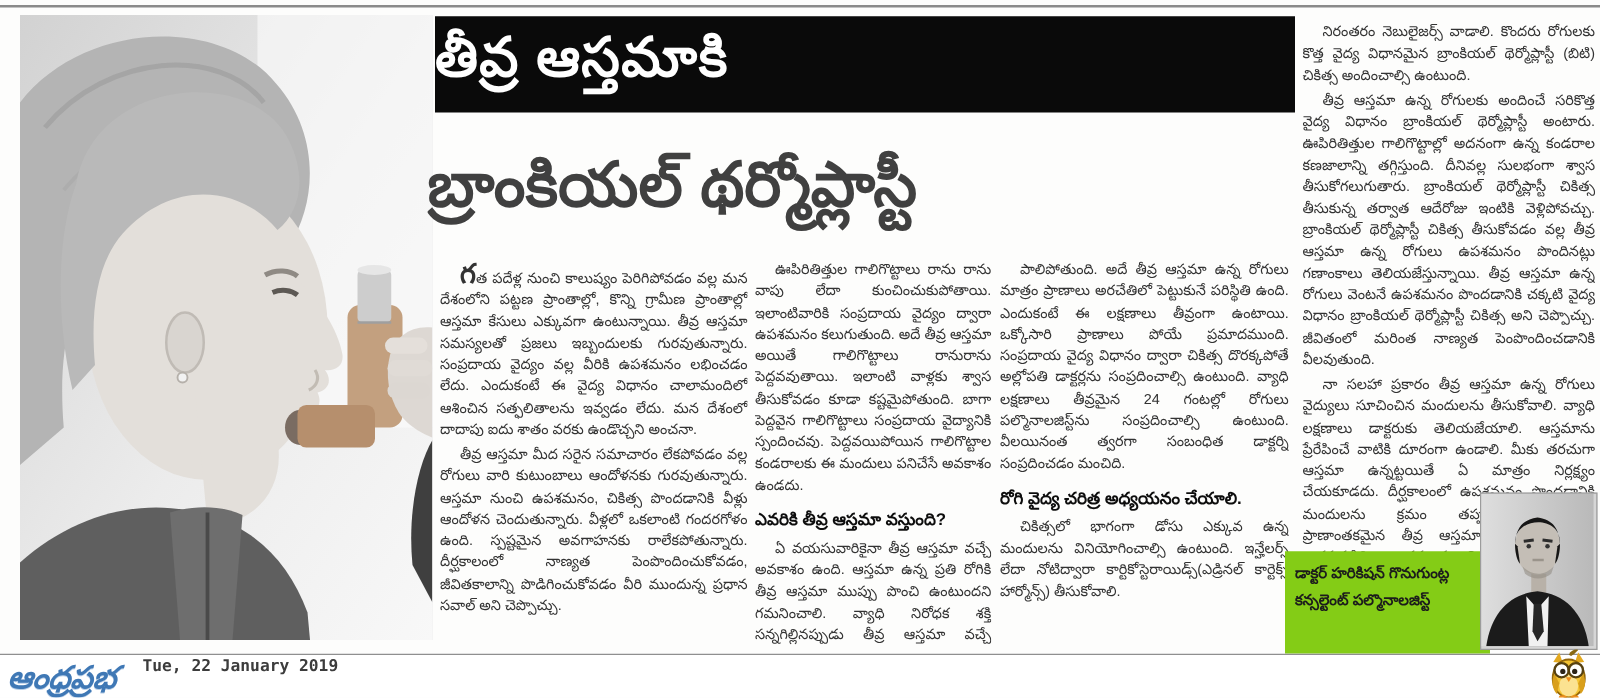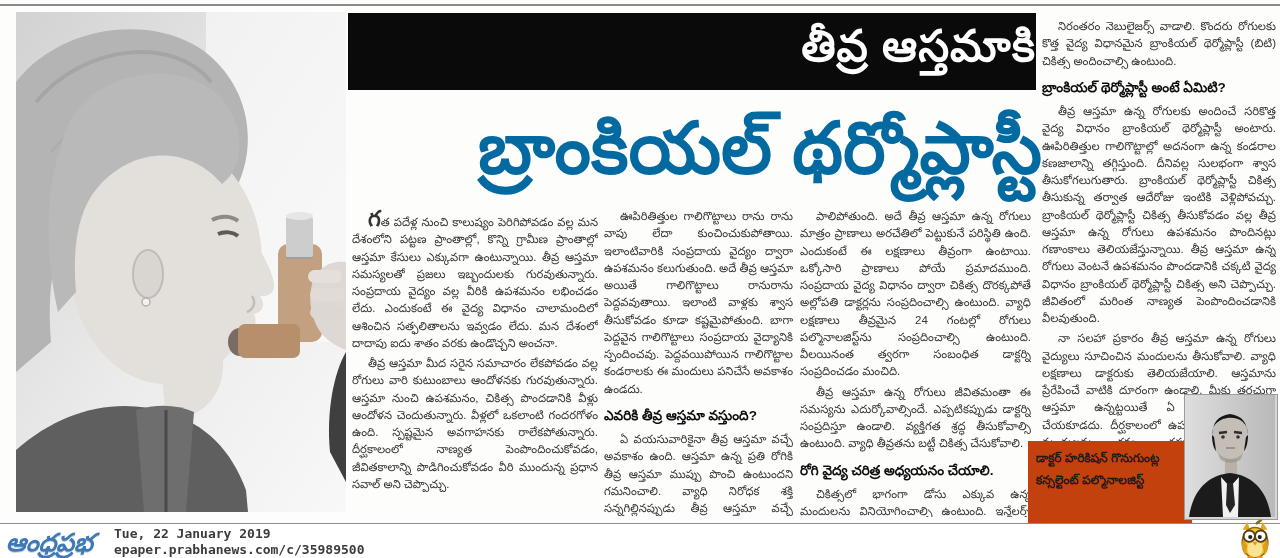--- a/index.html
+++ b/index.html
@@ -12,45 +12,45 @@
   .top-rule{position:absolute;top:4px;left:0;width:1280px;height:0;border-top:2px solid #8a8a8a;}
 
   
   .hero{position:absolute;left:16px;top:12px;width:330px;height:500px;margin:0;background:#e9e9e9;overflow:hidden;}
   .hero svg{display:block;}
 
   
   .kicker{
     position:absolute;left:348px;top:13px;width:688px;height:77px;
     background:#0a0a0a;color:#ffffff;
-    display:flex;align-items:center;justify-content:flex-end;
+    display:flex;align-items:center;justify-content:flex-start;
     font-size:44px;font-weight:700;letter-spacing:1px;white-space:nowrap;overflow:hidden;
   }
   
   .headline{
     position:absolute;left:342px;top:94px;width:700px;height:112px;margin:0;
-    font-size:72px;line-height:108px;font-weight:600;color:#0369a1;
-    text-align:right;white-space:nowrap;overflow:hidden;
+    font-size:50px;line-height:108px;font-weight:600;color:#404040;
+    text-align:left;white-space:nowrap;overflow:hidden;
   }
 
   
   .col{position:absolute;top:208px;height:309px;overflow:hidden;text-align:justify;
        font-size:11.5px;line-height:1.5;color:#333;}
   #col-1{left:352px;width:246px;}
   #col-2{left:604px;width:189px;}
   #col-3{left:800px;width:231px;}
   #col-4{left:1042px;top:18px;height:500px;width:234px;}
   .col p.para{margin:0 0 3px 0;text-indent:16px;}
   .col p.para.first::first-letter{font-size:1.9em;font-weight:700;line-height:1;}
   .col h3.subhead{margin:8px 0 5px 0;font-size:13.5px;font-weight:700;color:#0d0d0d;text-indent:0;}
 
   
   .byline-box{
     position:absolute;left:1028px;top:441px;width:152px;height:70px;
-    background:#c2410c;padding:6px 4px 6px 8px;overflow:hidden;
+    background:#84cc16;padding:6px 4px 6px 8px;overflow:hidden;
     font-weight:700;font-size:12px;line-height:1.85;color:#1c1c1c;white-space:nowrap;
   }
   .doctor-photo{position:absolute;left:1184px;top:394px;width:92px;height:124px;margin:0;
     border:1px solid #9c9c9c;background:#d6d6d6;overflow:hidden;}
 
   
   .footer{position:absolute;left:0;top:523px;width:1280px;height:35px;background:#ffffff;border-top:1px solid #8f8f8f;}
   .logo{
     position:absolute;left:6px;top:4px;width:110px;
     font-size:25px;font-weight:800;font-style:italic;
@@ -124,27 +124,25 @@
     <p class="para first">గత పదేళ్ల నుంచి కాలుష్యం పెరిగిపోవడం వల్ల మన దేశంలోని పట్టణ ప్రాంతాల్లో, కొన్ని గ్రామీణ ప్రాంతాల్లో ఆస్తమా కేసులు ఎక్కువగా ఉంటున్నాయి. తీవ్ర ఆస్తమా సమస్యలతో ప్రజలు ఇబ్బందులకు గురవుతున్నారు. సంప్రదాయ వైద్యం వల్ల వీరికి ఉపశమనం లభించడం లేదు. ఎందుకంటే ఈ వైద్య విధానం చాలామందిలో ఆశించిన సత్ఫలితాలను ఇవ్వడం లేదు. మన దేశంలో దాదాపు ఐదు శాతం వరకు ఉండొచ్చని అంచనా.</p>
     <p class="para">తీవ్ర ఆస్తమా మీద సరైన సమాచారం లేకపోవడం వల్ల రోగులు వారి కుటుంబాలు ఆందోళనకు గురవుతున్నారు. ఆస్తమా నుంచి ఉపశమనం, చికిత్స పొందడానికి వీళ్లు ఆందోళన చెందుతున్నారు. వీళ్లలో ఒకలాంటి గందరగోళం ఉంది. స్పష్టమైన అవగాహనకు రాలేకపోతున్నారు. దీర్ఘకాలంలో నాణ్యత పెంపొందించుకోవడం, జీవితకాలాన్ని పొడిగించుకోవడం వీరి ముందున్న ప్రధాన సవాల్ అని చెప్పొచ్చు.</p>
   </div>
 <div class="col" id="col-2">
     <p class="para">ఊపిరితిత్తుల గాలిగొట్టాలు రాను రాను వాపు లేదా కుంచించుకుపోతాయి. ఇలాంటివారికి సంప్రదాయ వైద్యం ద్వారా ఉపశమనం కలుగుతుంది. అదే తీవ్ర ఆస్తమా అయితే గాలిగొట్టాలు రానురాను పెద్దవవుతాయి. ఇలాంటి వాళ్లకు శ్వాస తీసుకోవడం కూడా కష్టమైపోతుంది. బాగా పెద్దవైన గాలిగొట్టాలు సంప్రదాయ వైద్యానికి స్పందించవు. పెద్దవయిపోయిన గాలిగొట్టాల కండరాలకు ఈ మందులు పనిచేసే అవకాశం ఉండదు.</p>
     <h3 class="subhead">ఎవరికి తీవ్ర ఆస్తమా వస్తుంది?</h3>
     <p class="para">ఏ వయసువారికైనా తీవ్ర ఆస్తమా వచ్చే అవకాశం ఉంది. ఆస్తమా ఉన్న ప్రతి రోగికి తీవ్ర ఆస్తమా ముప్పు పొంచి ఉంటుందని గమనించాలి. వ్యాధి నిరోధక శక్తి సన్నగిల్లినప్పుడు తీవ్ర ఆస్తమా వచ్చే అవకాశాలున్నాయి.</p>
   </div>
 <div class="col" id="col-3">
     <p class="para">పాలిపోతుంది. అదే తీవ్ర ఆస్తమా ఉన్న రోగులు మాత్రం ప్రాణాలు అరచేతిలో పెట్టుకునే పరిస్థితి ఉంది. ఎందుకంటే ఈ లక్షణాలు తీవ్రంగా ఉంటాయి. ఒక్కోసారి ప్రాణాలు పోయే ప్రమాదముంది. సంప్రదాయ వైద్య విధానం ద్వారా చికిత్స దొరక్కపోతే అల్లోపతి డాక్టర్లను సంప్రదించాల్సి ఉంటుంది. వ్యాధి లక్షణాలు తీవ్రమైన 24 గంటల్లో రోగులు పల్మొనాలజిస్ట్‌ను సంప్రదించాల్సి ఉంటుంది. వీలయినంత త్వరగా సంబంధిత డాక్టర్ని సంప్రదించడం మంచిది.</p>
-    <p class="para">తీవ్ర ఆస్తమా ఉన్న రోగులు జీవితమంతా ఈ సమస్యను ఎదుర్కోవాల్సిందే. ఎప్పటికప్పుడు డాక్టర్ని సంప్రదిస్తూ ఉండాలి. వ్యక్తిగత శ్రద్ధ తీసుకోవాల్సి ఉంటుంది. వ్యాధి తీవ్రతను బట్టీ చికిత్స చేసుకోవాలి.</p>
     <h3 class="subhead">రోగి వైద్య చరిత్ర అధ్యయనం చేయాలి.</h3>
     <p class="para">చికిత్సలో భాగంగా డోసు ఎక్కువ ఉన్న మందులను వినియోగించాల్సి ఉంటుంది. ఇన్హేలర్స్ లేదా నోటిద్వారా కార్టికోస్టెరాయిడ్స్(ఎడ్రినల్ కార్టెక్స్ హార్మోన్స్) తీసుకోవాలి.</p>
   </div>
 <div class="col" id="col-4">
     <p class="para">నిరంతరం నెబులైజర్స్ వాడాలి. కొందరు రోగులకు కొత్త వైద్య విధానమైన బ్రాంకియల్ థెర్మోప్లాస్టీ (బిటి) చికిత్స అందించాల్సి ఉంటుంది.</p>
-    <h3 class="subhead">బ్రాంకియల్ థెర్మోప్లాస్టీ అంటే ఏమిటి?</h3>
     <p class="para">తీవ్ర ఆస్తమా ఉన్న రోగులకు అందించే సరికొత్త వైద్య విధానం బ్రాంకియల్ థెర్మోప్లాస్టీ అంటారు. ఊపిరితిత్తుల గాలిగొట్టాల్లో అదనంగా ఉన్న కండరాల కణజాలాన్ని తగ్గిస్తుంది. దీనివల్ల సులభంగా శ్వాస తీసుకోగలుగుతారు. బ్రాంకియల్ థెర్మోప్లాస్టీ చికిత్స తీసుకున్న తర్వాత ఆదేరోజు ఇంటికి వెళ్లిపోవచ్చు. బ్రాంకియల్ థెర్మోప్లాస్టీ చికిత్స తీసుకోవడం వల్ల తీవ్ర ఆస్తమా ఉన్న రోగులు ఉపశమనం పొందినట్లు గణాంకాలు తెలియజేస్తున్నాయి. తీవ్ర ఆస్తమా ఉన్న రోగులు వెంటనే ఉపశమనం పొందడానికి చక్కటి వైద్య విధానం బ్రాంకియల్ థెర్మోప్లాస్టీ చికిత్స అని చెప్పొచ్చు. జీవితంలో మరింత నాణ్యత పెంపొందించడానికి వీలవుతుంది.</p>
     <p class="para">నా సలహా ప్రకారం తీవ్ర ఆస్తమా ఉన్న రోగులు వైద్యులు సూచించిన మందులను తీసుకోవాలి. వ్యాధి లక్షణాలు డాక్టరుకు తెలియజేయాలి. ఆస్తమాను ప్రేరేపించే వాటికి దూరంగా ఉండాలి. మీకు తరచుగా ఆస్తమా ఉన్నట్టయితే ఏ మాత్రం నిర్లక్ష్యం చేయకూడదు. దీర్ఘకాలంలో ఉపశమనం పొందడానికి మందులను క్రమం తప్పకుండా వాడాలి. ప్రాణాంతకమైన తీవ్ర ఆస్తమాను నివారించడానికి డాక్టరునడిగి కార్యాచరణ ప్రణాళికను రూపొందించాలి.</p>
   </div>
 
 <aside class="byline-box">
   <div>డాక్టర్ హరికిషన్ గొనుగుంట్ల</div>
   <div>కన్సల్టెంట్ పల్మొనాలజిస్ట్</div>
 </aside>
 
 <figure class="doctor-photo">
@@ -169,21 +167,20 @@
       <circle cx="53" cy="42" r="1.8" fill="#333"></circle>
     <path d="M33,58 C40,66 51,66 58,58 L56,64 C50,69 41,69 35,64 Z" fill="#8e887f" opacity="0.55"></path>
     <path d="M41,53 L50,53" stroke="#9a948b" stroke-width="2"></path>
   </svg>
 </figure>
 
 <footer class="footer">
   <div class="logo" style="color: rgb(63, 120, 181);">ఆంధ్రప్రభ</div>
   <div class="footer-meta">
     <div>Tue, 22 January 2019</div>
-    <div>epaper.prabhanews.com/c/35989500</div>
   </div>
   <div class="owl">
     <svg width="38" height="42" viewBox="0 0 40 44" xmlns="http://www.w3.org/2000/svg">
       <path d="M20,6 C22,2 26,1 28,2 C26,4 24,6 22,7 Z" fill="#8a6a12"></path>
       <polygon points="7,12 12,4 15,13" fill="#e3a81e"></polygon>
       <polygon points="25,13 28,4 33,12" fill="#e3a81e"></polygon>
       <ellipse cx="20" cy="26" rx="13.5" ry="16" fill="#f4c433" stroke="#93660a" stroke-width="1.6"></ellipse>
       <path d="M8,22 C5,28 6,35 10,39 L12,30 Z" fill="#d99f1b"></path>
       <path d="M32,22 C35,28 34,35 30,39 L28,30 Z" fill="#d99f1b"></path>
       <ellipse cx="20" cy="32" rx="8" ry="9" fill="#fbe291"></ellipse>

